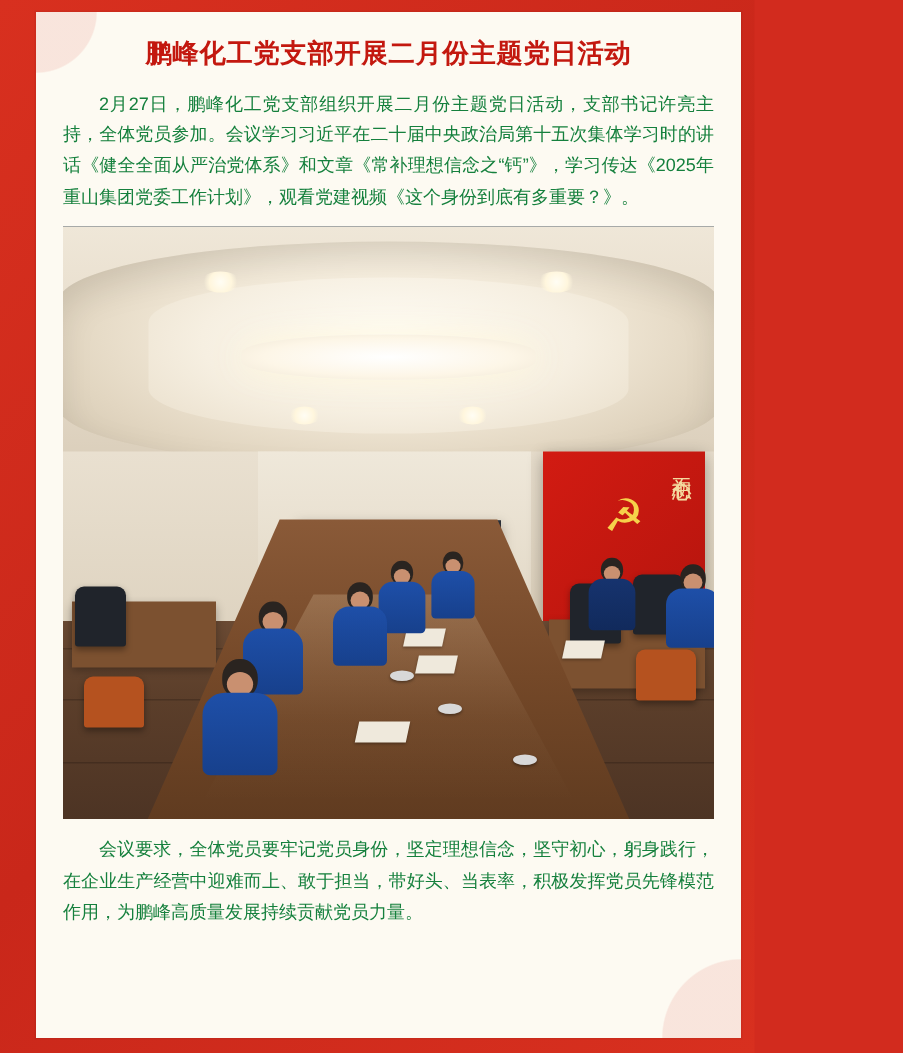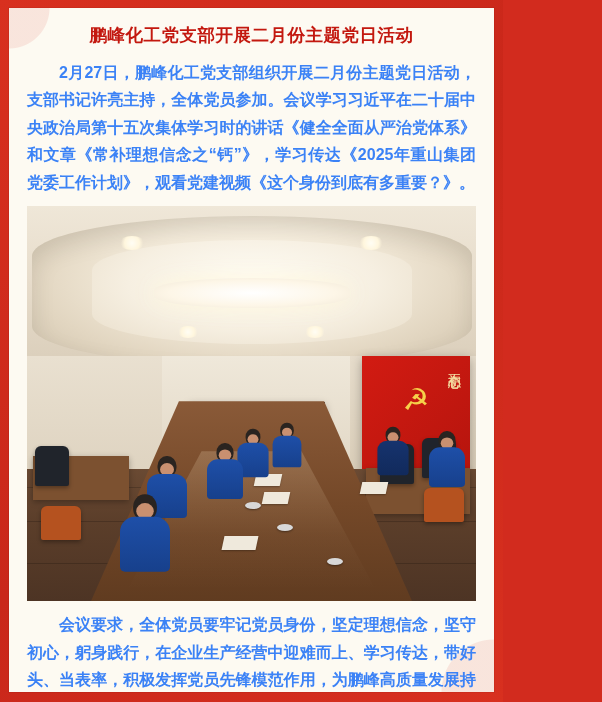--- a/index.html
+++ b/index.html
@@ -12,21 +12,21 @@
     font-family: "Liberation Sans", sans-serif;
     background: #d22b1e;
     overflow: hidden;
   }
   .page {
     position: relative;
     width: 503px;
     height: 702px;
     background: #d42a1d;
     box-sizing: border-box;
-    padding: 8px 9px 10px 9px;
+    padding: 8px 9px 10px 24px;
   }
   
   .page::before {
     content: "";
     position: absolute;
     left: 0; top: 0; right: 0; bottom: 0;
     background:
       radial-gradient(circle at 12% 6%, rgba(255,255,255,0.10) 0 18px, rgba(255,255,255,0) 19px),
       radial-gradient(circle at 88% 94%, rgba(255,255,255,0.10) 0 18px, rgba(255,255,255,0) 19px),
       linear-gradient(135deg, #d8301f 0%, #c9271a 50%, #d8301f 100%);
@@ -71,28 +71,27 @@
     font-size: 17.5px;
     font-weight: bold;
     letter-spacing: 0.5px;
     line-height: 1.3;
     margin: 2px 0 12px 0;
   }
 
   .para {
     position: relative;
     z-index: 2;
-    font-size: 16px;
+    font-size: 12px;
     line-height: 1.72;
-    color: #3b82f6;
+    color: #15803d;
     text-align: justify;
     text-justify: inter-ideograph;
     text-indent: 2em;
     margin: 0 0 10px 0;
-    font-weight: bold;
   }
 
   .photo {
     position: relative;
     z-index: 2;
     width: 100%;
     height: 395px;
     margin: 4px 0 10px 0;
     overflow: hidden;
     background: #23303f;
@@ -438,17 +437,17 @@
         </div>
         <div class="person" style="left:96px; top:296px; transform:scale(1.25);">
           <div class="head"></div>
           <div class="face"></div>
           <div class="body"></div>
         </div>
 
       </div>
     </div>
 
-    <p class="para">会议要求，全体党员要牢记党员身份，坚定理想信念，坚守初心，躬身践行，在企业生产经营中迎难而上、学习传达，带好头、当表率，积极发挥党员先锋模范作用，为鹏峰高质量发展持续贡献党员力量。</p>
+    <p class="para">会议要求，全体党员要牢记党员身份，坚定理想信念，坚守初心，躬身践行，在企业生产经营中迎难而上、敢于担当，带好头、当表率，积极发挥党员先锋模范作用，为鹏峰高质量发展持续贡献党员力量。</p>
 
 
   </div>
 </div>
 
 </body></html>

